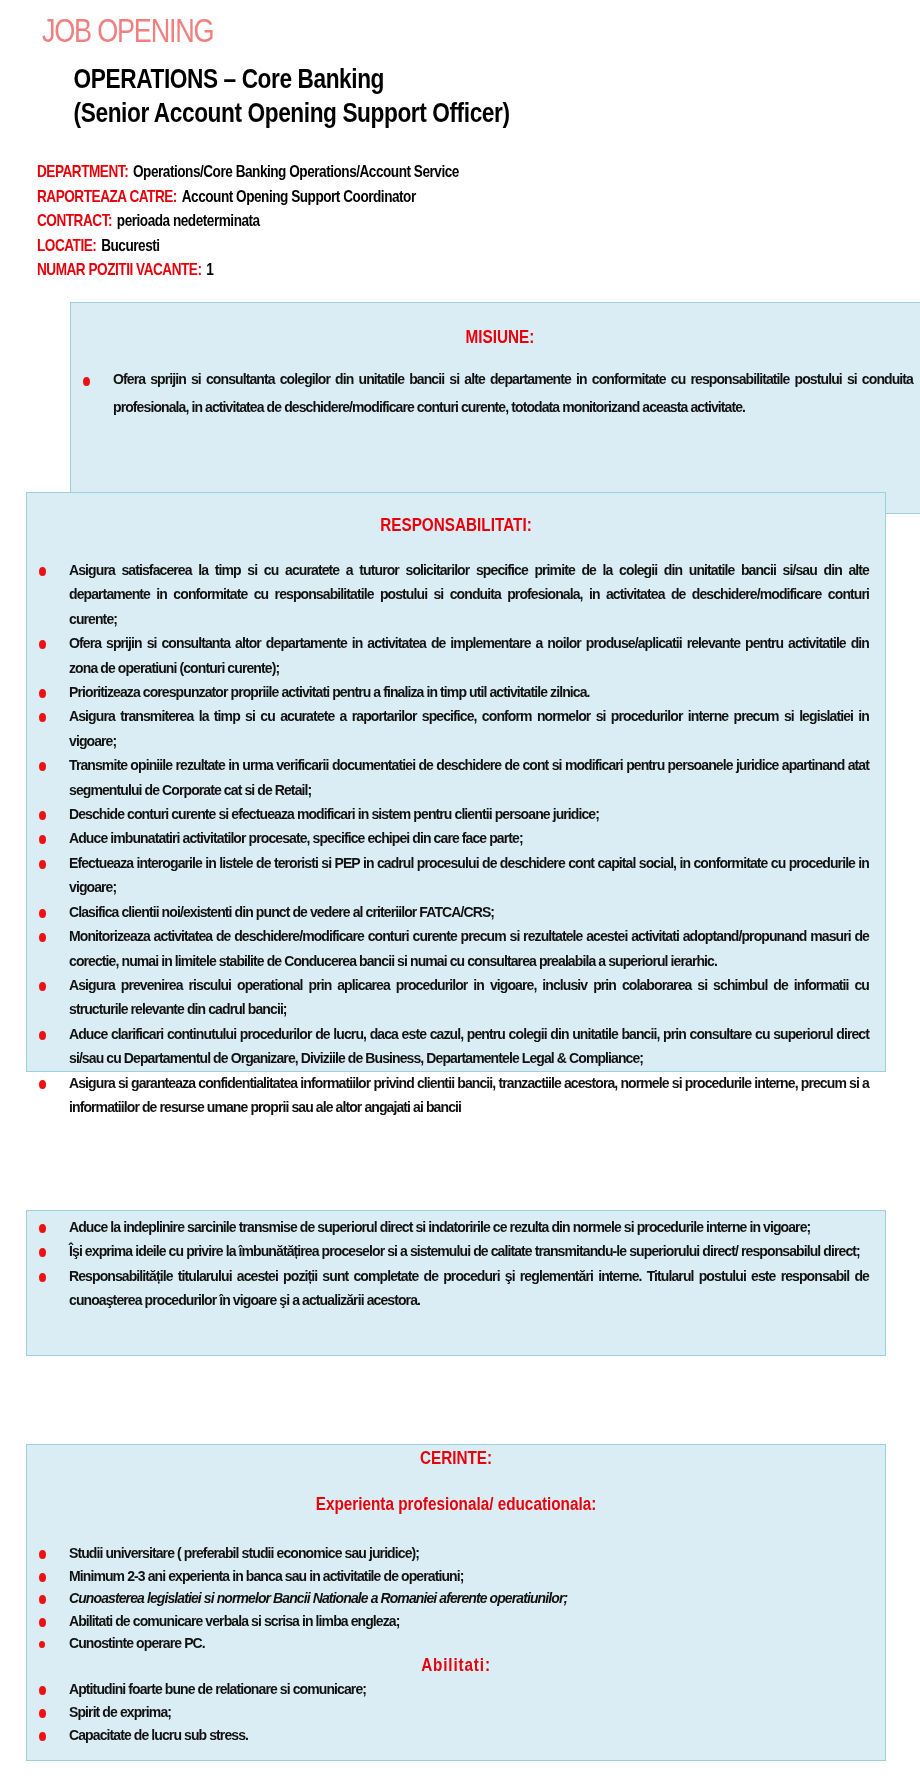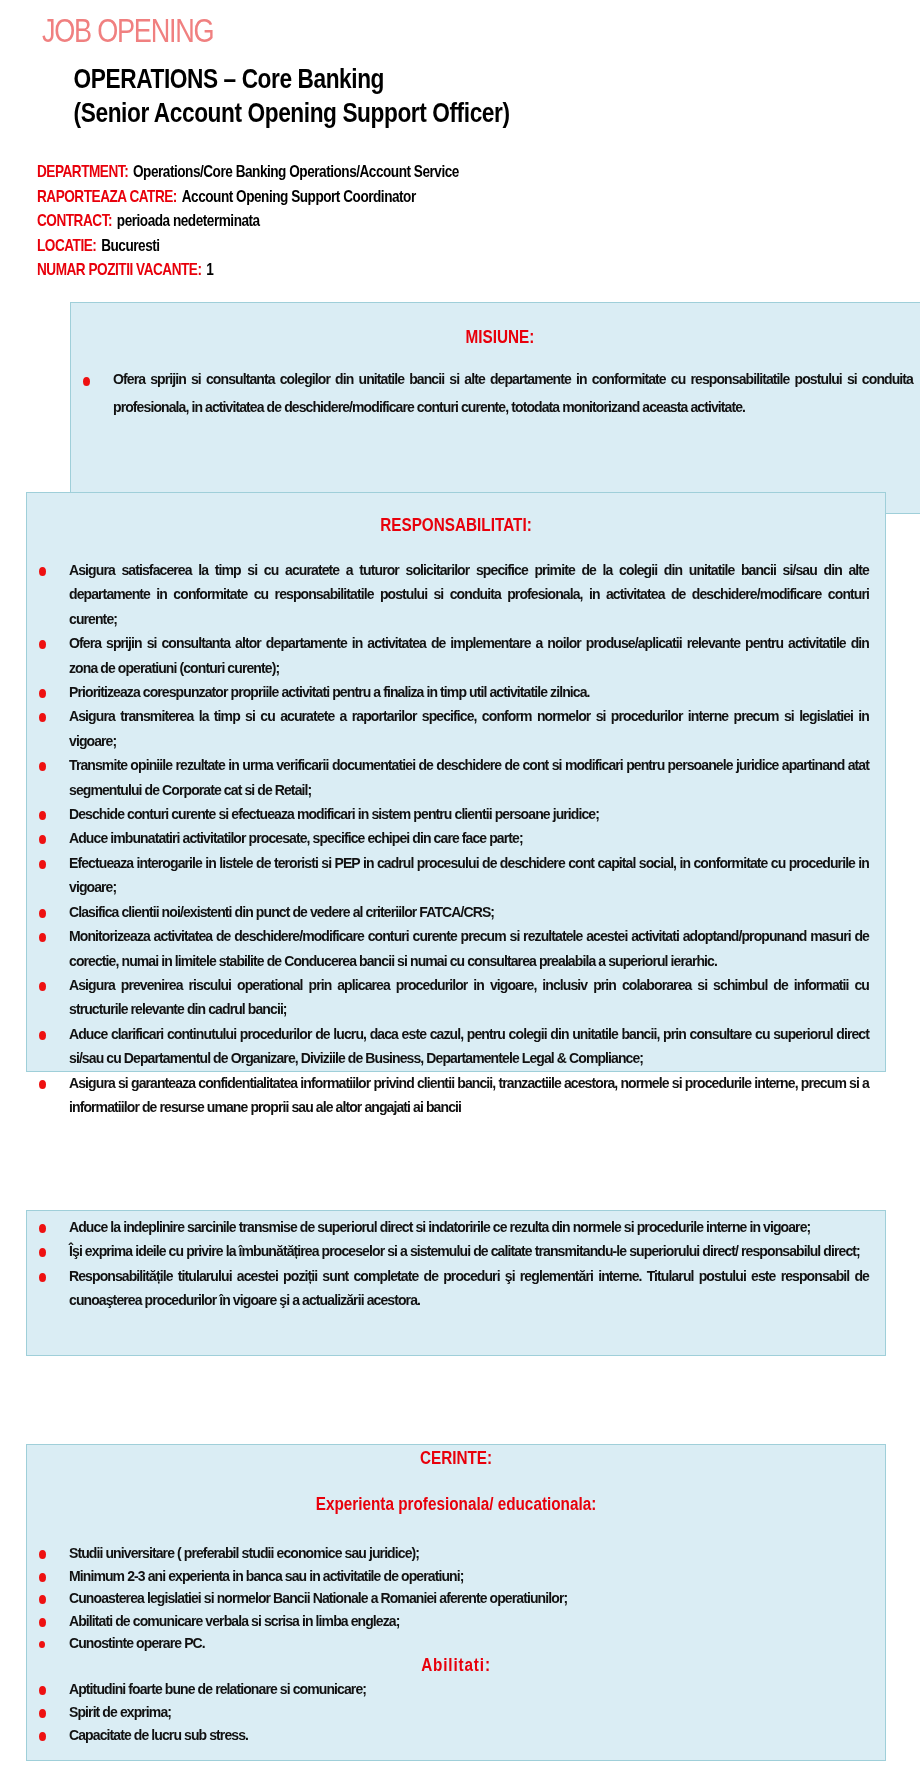--- a/index.html
+++ b/index.html
@@ -162,21 +162,21 @@
     <li><span class="bullet"></span><span>Responsabilitățile titularului acestei poziții sunt completate de proceduri şi reglementări interne. Titularul postului este responsabil de cunoaşterea procedurilor în vigoare şi a actualizării acestora.</span></li>
   </ul>
 </div>
 
 <div class="box" style="top:1428px; height:317px;margin-top:16px;">
   <div class="box-title" style="margin-top:3px;">CERINTE:</div>
   <div class="box-title" style="margin-top:25px;">Experienta profesionala/ educationala:</div>
   <ul class="blist" style="margin-top:27px;">
     <li style="line-height:22.6px;"><span class="bullet" style="top:8px;"></span><span>Studii universitare ( preferabil studii economice sau juridice);</span></li>
     <li style="line-height:22.6px;"><span class="bullet" style="top:8px;"></span><span>Minimum 2-3 ani experienta in banca sau in activitatile de operatiuni;</span></li>
-    <li style="line-height:22.6px;"><span class="bullet" style="top:8px;"></span><span>Cunoasterea legislatiei si normelor Bancii Nationale a Romaniei aferente operatiunilor;</span></li>
+    <li style="line-height:22.6px;font-style:italic;"><span class="bullet" style="top:8px;"></span><span>Cunoasterea legislatiei si normelor Bancii Nationale a Romaniei aferente operatiunilor;</span></li>
     <li style="line-height:22.6px;"><span class="bullet" style="top:8px;"></span><span>Abilitati de comunicare verbala si scrisa in limba engleza;</span></li>
     <li style="line-height:22.6px;"><span class="bullet" style="top:9px; width:6px; height:7px;"></span><span>Cunostinte operare PC.</span></li>
   </ul>
   <div class="box-title" style="margin-top:0px; letter-spacing:1px;">Abilitati:</div>
   <ul class="blist" style="margin-top:2px;">
     <li style="line-height:23px;"><span class="bullet" style="top:8px;"></span><span>Aptitudini foarte bune de relationare si comunicare;</span></li>
     <li style="line-height:23px;"><span class="bullet" style="top:8px;"></span><span>Spirit de exprima;</span></li>
     <li style="line-height:23px;"><span class="bullet" style="top:8px;"></span><span>Capacitate de lucru sub stress.</span></li>
   </ul>
 </div>

